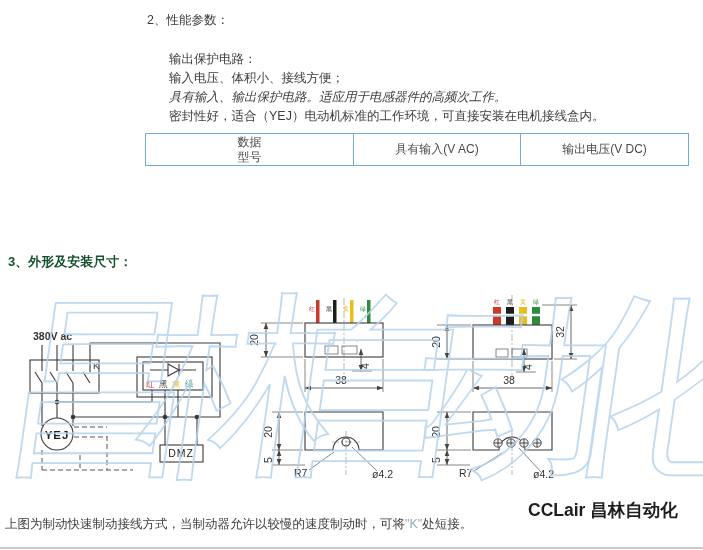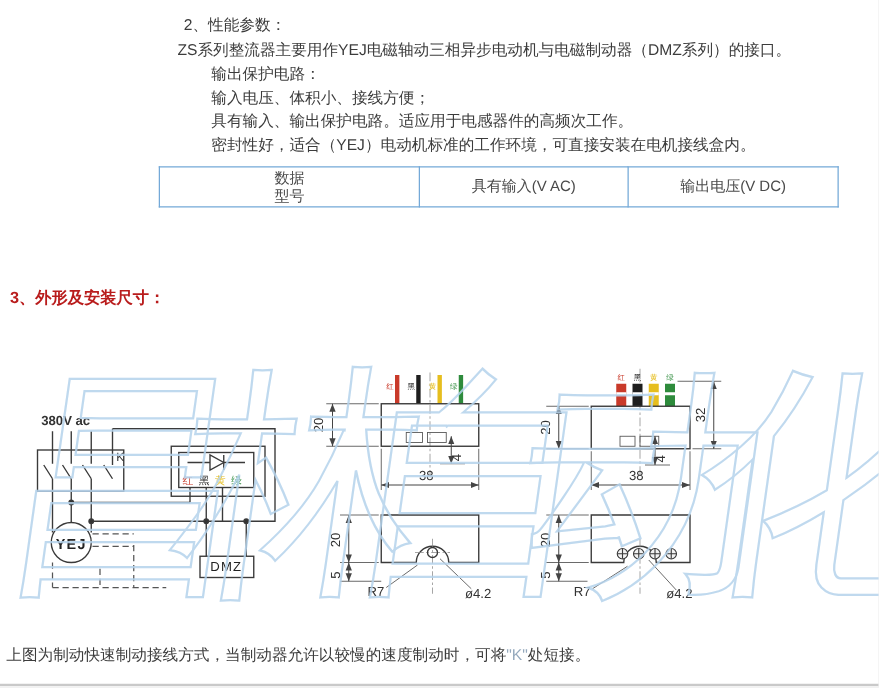--- a/index.html
+++ b/index.html
@@ -1,26 +1,26 @@
 <!DOCTYPE html>
 <html><head>
 <meta charset="utf-8">
 <style>
   html,body{margin:0;padding:0;background:#e8e8e8;}
   #page{position:relative;width:703px;height:550px;background:#ffffff;overflow:hidden;
         font-family:"Liberation Sans","DejaVu Sans",sans-serif;color:#3c3c3c;}
   .t{position:absolute;font-size:12.5px;line-height:16px;white-space:nowrap;z-index:1;}
-  .bold{font-weight:bold;color:#b91c1c;}
+  .bold{font-weight:bold;color:#14532d;margin-top:24px;}
   
   .wm{position:absolute;color:transparent;-webkit-text-stroke:1.8px #b5d3ec;
       white-space:nowrap;pointer-events:none;z-index:2;opacity:.85;}
   #wm-top{left:98px;top:26px;font-size:185px;font-weight:bold;letter-spacing:-18px;}
   #wm-bottom{left:6px;top:256px;font-size:196px;letter-spacing:-58px;transform:skewX(-8deg);}
   
-  .tbl{position:absolute;left:127px;top:133px;width:543px;border-collapse:collapse;
+  .tbl{position:absolute;left:145px;top:133px;width:543px;border-collapse:collapse;
        table-layout:fixed;z-index:1;padding-left:45px;}
   .tbl th,.tbl td{border:1px solid #74a9d8;font-weight:normal;text-align:center;
        font-size:12px;color:#4a4a4a;padding:0;line-height:15px;}
   .tbl thead th{height:31px;}
   .tbl tbody td{height:17px;}
   
   .ln{stroke:#3a3a3a;stroke-width:1.1;fill:none;}
   .lnf{stroke:#3a3a3a;stroke-width:1.1;}
   .ext{stroke:#555;stroke-width:0.7;fill:none;}
   .dim{stroke:#444;stroke-width:0.8;fill:none;}
@@ -36,24 +36,23 @@
   #bottom-edge{position:absolute;left:0;top:547px;width:703px;height:2px;background:#c9c9c9;z-index:3;}
 </style>
 </head>
 <body>
 
 <div id="page">
 
   <div id="wm-bottom" class="wm">昌林自动化</div>
 
   <div class="t" style="left:147px;top:12px;">2、性能参数：</div>
-  <div class="t" style="left:142px;top:32px;">ZS系列整流器主要用作YEJ电磁轴动三相异步电动机与电磁制动器（DMZ系列）的接口。</div>
   <div class="t" style="left:169px;top:51px;">输出保护电路：</div>
   <div class="t" style="left:169px;top:70px;">输入电压、体积小、接线方便；</div>
-  <div class="t" style="left:169px;top:89px;">具有输入、输出保护电路。适应用于电感器件的高频次工作。</div>
+  <div class="t" style="left:169px;top:89px;font-style:italic;">具有输入、输出保护电路。适应用于电感器件的高频次工作。</div>
   <div class="t" style="left:169px;top:108px;text-align:right;">密封性好，适合（YEJ）电动机标准的工作环境，可直接安装在电机接线盒内。</div>
 
   <table class="tbl">
     <colgroup>
         <col style="width:208px">
         <col style="width:167px">
         <col style="width:168px">
       </colgroup>
     <thead>
       <tr>
@@ -223,15 +222,16 @@
       <path class="ext" d="M474,186 L502,168 M541,187 L519,163"></path>
       <text class="dtx" x="459" y="192">R7</text>
       <text class="dtx" x="533" y="193">ø4.2</text>
     </g>
   </svg>
   </div>
 
   <div class="t" id="footer-note">
     <span>上图为制动快速制动接线方式，当制动器允许以较慢的速度制动时，可将</span><span class="kgray">"K"</span><span>处短接。</span>
   </div>
+  <div class="t" id="brand">CCLair 昌林自动化</div>
   <div id="bottom-edge"></div>
 
 </div>
 
 </body></html>

